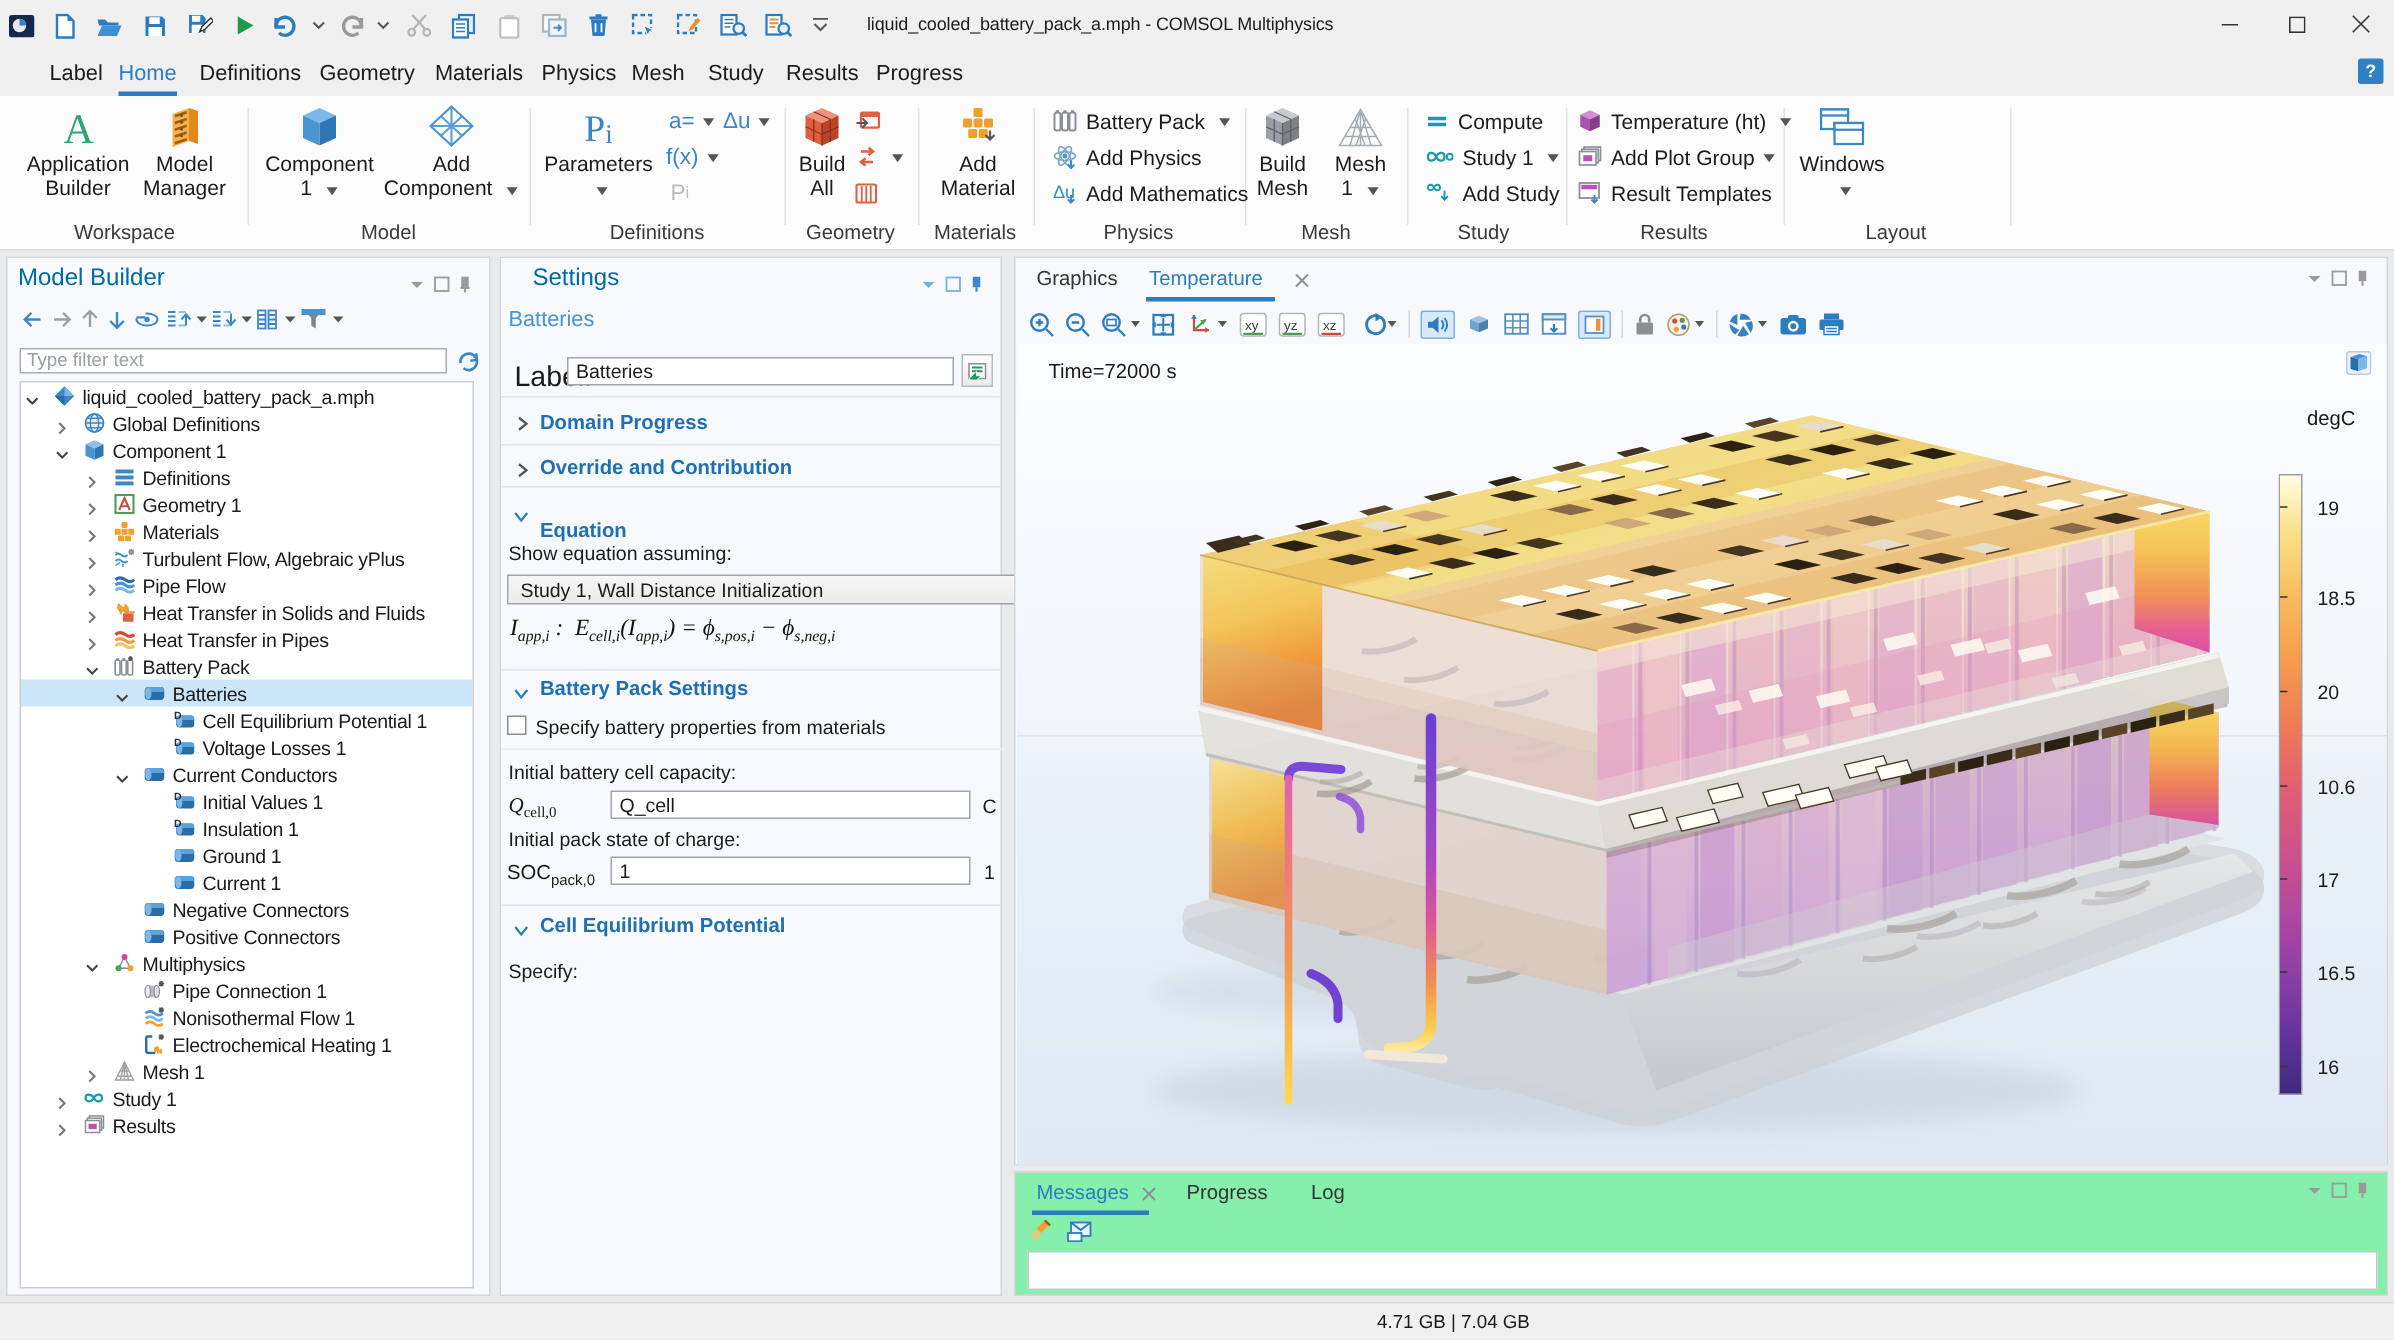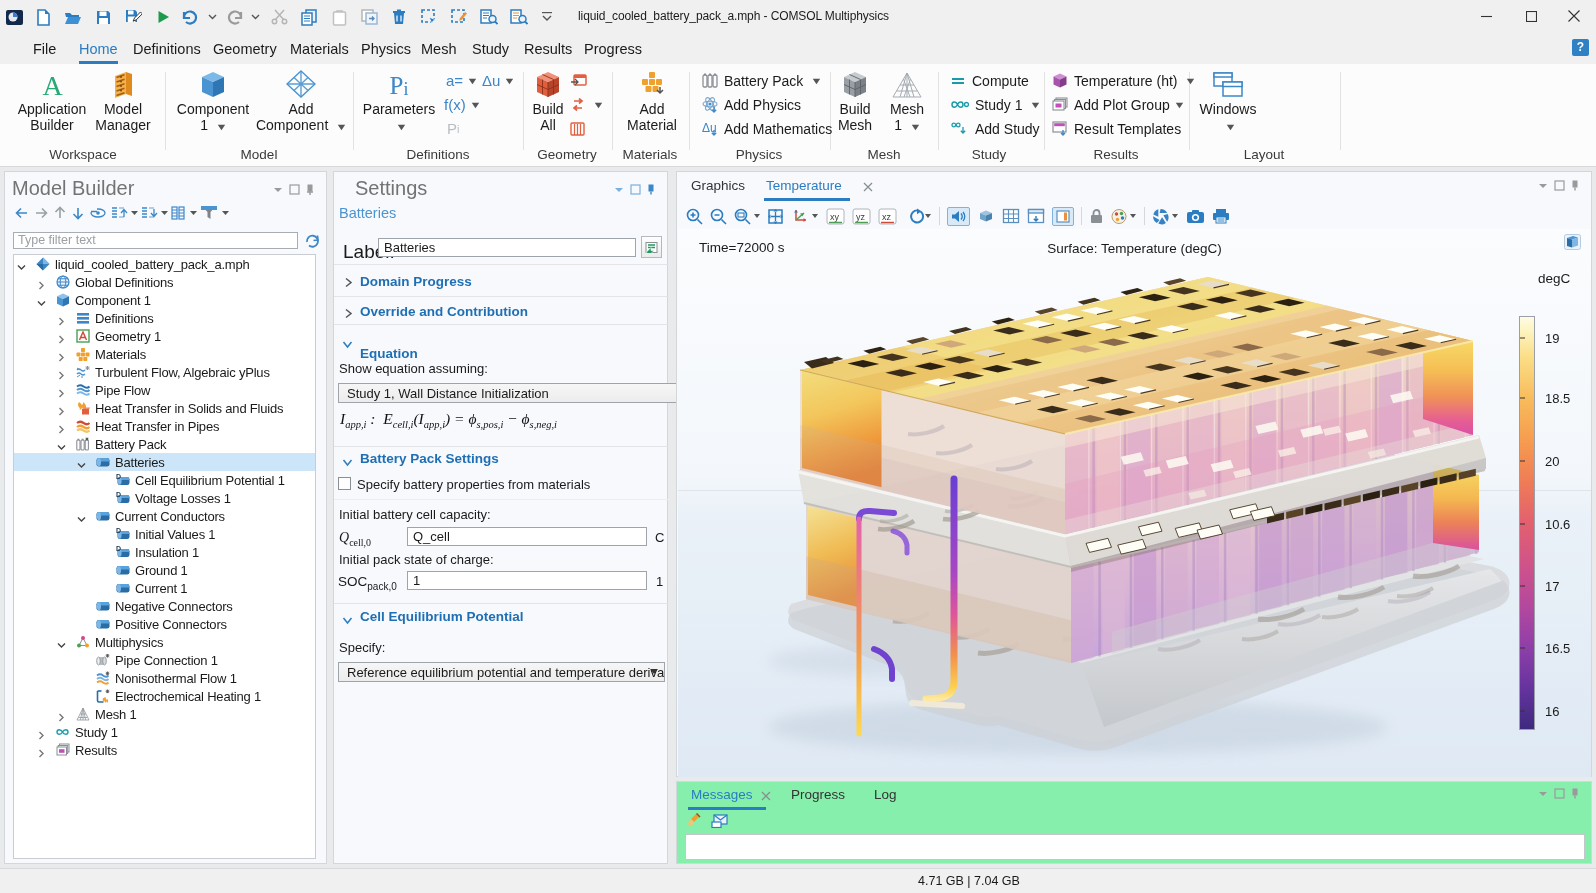--- a/index.html
+++ b/index.html
@@ -21,21 +21,21 @@
 #ribbon{position:absolute;left:0;top:64px;width:1596px;height:103px;background:#fcfcfd;border-bottom:1px solid #d8d8d8}
 .rsep{position:absolute;top:8px;height:78px;width:1px;background:#e2e2e2}
 .rlabel{position:absolute;top:83px;font-size:13.5px;color:#3a3a3a;text-align:center;white-space:nowrap}
 .bigbtn{position:absolute;top:4px;text-align:center;font-size:14px;color:#1b1b1b;line-height:15.5px}
 .bigbtn .bicon{height:30px;margin-bottom:4px;display:flex;align-items:flex-end;justify-content:center}
 .srow{position:absolute;height:15px;font-size:14px;color:#1b1b1b;display:flex;align-items:center;white-space:nowrap}
 .srow svg{margin-right:6px}
 .carr{display:inline-block;margin-left:5px;color:#555;font-size:9px;transform:scaleX(1.4)}
 
 .panel{position:absolute;background:#f7f9fc;border:1px solid #d4d7da}
-.ptitle{font-size:20px;color:#737373}
+.ptitle{font-size:16px;color:#0369a1}
 .pwinctl{position:absolute;top:12px;right:8px;width:46px;height:12px;color:#8a8a8a}
 
 #filterbox{position:absolute;left:8px;top:60px;width:285px;height:17px;background:#fff;border:1px solid #a8adb3;font-size:12.5px;color:#9aa0a6;line-height:15px;padding-left:4px}
 #treebox{position:absolute;left:8px;top:82px;width:303px;height:605px;background:#fff;border:1px solid #c9ccd0;overflow:hidden}
 .trow{position:relative;height:18px;display:flex;align-items:center;white-space:nowrap;font-size:13px;letter-spacing:-0.2px}
 .trow.sel{background:#cce5f8}
 .chev{width:9px;height:9px;display:inline-block;flex:none}
 .ticon{width:14px;height:14px;display:inline-block;flex:none;margin-right:5px}
 .ticon svg{display:block}
 
@@ -201,21 +201,21 @@
       </svg>
     </div>
  <div class="wbtn" style="left:1552px">
       <svg width="12" height="12">
         <path d="M0.5 0.5 L11.5 11.5 M11.5 0.5 L0.5 11.5" stroke="#333" stroke-width="1.1"></path>
       </svg>
     </div>
 </div>
 
 <div id="menubar">
- <div class="menu-item" style="left:33px">File</div>
+ <div class="menu-item" style="left:33px">Label</div>
  <div class="menu-item sel" style="left:79px">Home</div>
  <div class="menu-item" style="left:133px">Definitions</div>
  <div class="menu-item" style="left:213px">Geometry</div>
  <div class="menu-item" style="left:290px">Materials</div>
  <div class="menu-item" style="left:361px">Physics</div>
  <div class="menu-item" style="left:421px">Mesh</div>
  <div class="menu-item" style="left:472px">Study</div>
  <div class="menu-item" style="left:524px">Results</div>
  <div class="menu-item" style="left:584px">Progress</div>
 </div>
@@ -791,21 +791,20 @@
  <div style="position:absolute;left:5px;top:380px;font-size:13px">Initial pack state of charge:</div>
  <div style="position:absolute;left:4px;top:402px;font-size:13.5px">SOC<sub style="font-size:10px">pack,0</sub></div>
  <div class="inp" style="left:73px;top:399px;width:240px;height:19px">1</div>
  <div style="position:absolute;left:322px;top:402px;font-size:13px">1</div>
  <div class="sep" style="top:431px"></div>
  <div style="position:absolute;left:8px;top:441px"><svg width="11" height="9">
         <path d="M1.5 2 L5.5 7 L9.5 2" fill="none" stroke="#2b7cc1" stroke-width="1.5"></path>
       </svg></div>
  <div class="sechead" style="position:absolute;left:26px;top:437px">Cell Equilibrium Potential</div>
  <div style="position:absolute;left:5px;top:468px;font-size:13px">Specify:</div>
- <div class="dropdown" style="left:4px;top:490px;width:327px;height:20px;overflow:hidden;white-space:nowrap">Reference equilibrium potential and temperature deriva<span class="da"></span></div>
 </div>
 
 <div class="panel" id="gpanel" style="left:676px;top:171px;width:916px;height:606px;background:#f7f9fc">
  <div class="tabtxt" style="left:14px">Graphics</div>
  <div class="tabtxt sel" style="left:89px">Temperature</div>
  <div style="position:absolute;left:87px;top:26px;width:86px;height:3px;background:#2b7cc1"></div>
  <svg style="position:absolute;left:186px;top:10px" width="10" height="10">
       <path d="M1 1 L9 9 M9 1 L1 9" stroke="#8a8f94" stroke-width="1.3"></path>
     </svg>
  <div class="pwinctl" style="top:8px"><svg width="46" height="12">
@@ -1271,21 +1270,20 @@
 <path d="M387.0,205.0 L795.0,112.0" stroke="#fbedac" stroke-width="2" opacity="0.85"></path>
 <path d="M122.0,141.0 L387.0,205.0" stroke="#caa04a" stroke-width="1.2" opacity="0.8"></path>
 <path d="M181,290 Q181,281 192,282 L216,284" fill="none" stroke="#7a4ad6" stroke-width="6" stroke-linecap="round"></path>
 <path d="M181,290 L181,505" fill="none" stroke="url(#pipeThin)" stroke-width="5" stroke-linecap="round"></path>
 <path d="M196,420 Q212,426 214,440 L214,450" fill="none" stroke="#6f42cf" stroke-width="6" stroke-linecap="round"></path>
 <path d="M276,250 L276,452 Q276,467 261,469 L248,470" fill="none" stroke="url(#pipeBig)" stroke-width="7" stroke-linecap="round"></path>
 <path d="M234,474 L284,477" fill="none" stroke="#f1ead9" stroke-width="6" stroke-linecap="round" opacity="0.95"></path>
 <path d="M215,302 Q227,305 229,316 L229,324" fill="none" stroke="#8a52dc" stroke-width="5" stroke-linecap="round" opacity="0.85"></path>
 </svg>
   <div style="position:absolute;left:21px;top:11px;font-size:13.5px;color:#1a1a1a">Time=72000 s</div>
-  <div style="position:absolute;left:0;top:12px;width:913px;text-align:center;font-size:13.5px;color:#1a1a1a">Surface: Temperature (degC)</div>
   <div style="position:absolute;left:860px;top:42px;font-size:13.5px;color:#1a1a1a">degC</div>
   <svg style="position:absolute;left:886px;top:5px" width="17" height="16" viewBox="0 0 17 16">
         <rect x="0.5" y="0.5" width="16" height="15" rx="2" fill="#eaf2fb" stroke="#b5cce2"></rect>
         <path d="M3 4 L9 2 L14 3.5 L8 5.5 Z" fill="#4a94d2"></path>
         <path d="M3 4 v8 l5 1.5 v-8 Z" fill="#2b6ea6"></path>
         <path d="M14 3.5 v8 l-6 2 v-8 Z" fill="#7db7e8"></path>
       </svg>
   <svg style="position:absolute;left:841px;top:87px" width="30" height="415" viewBox="0 0 30 415">
    <defs>
           <linearGradient id="cbar" x1="0" y1="0" x2="0" y2="1">

